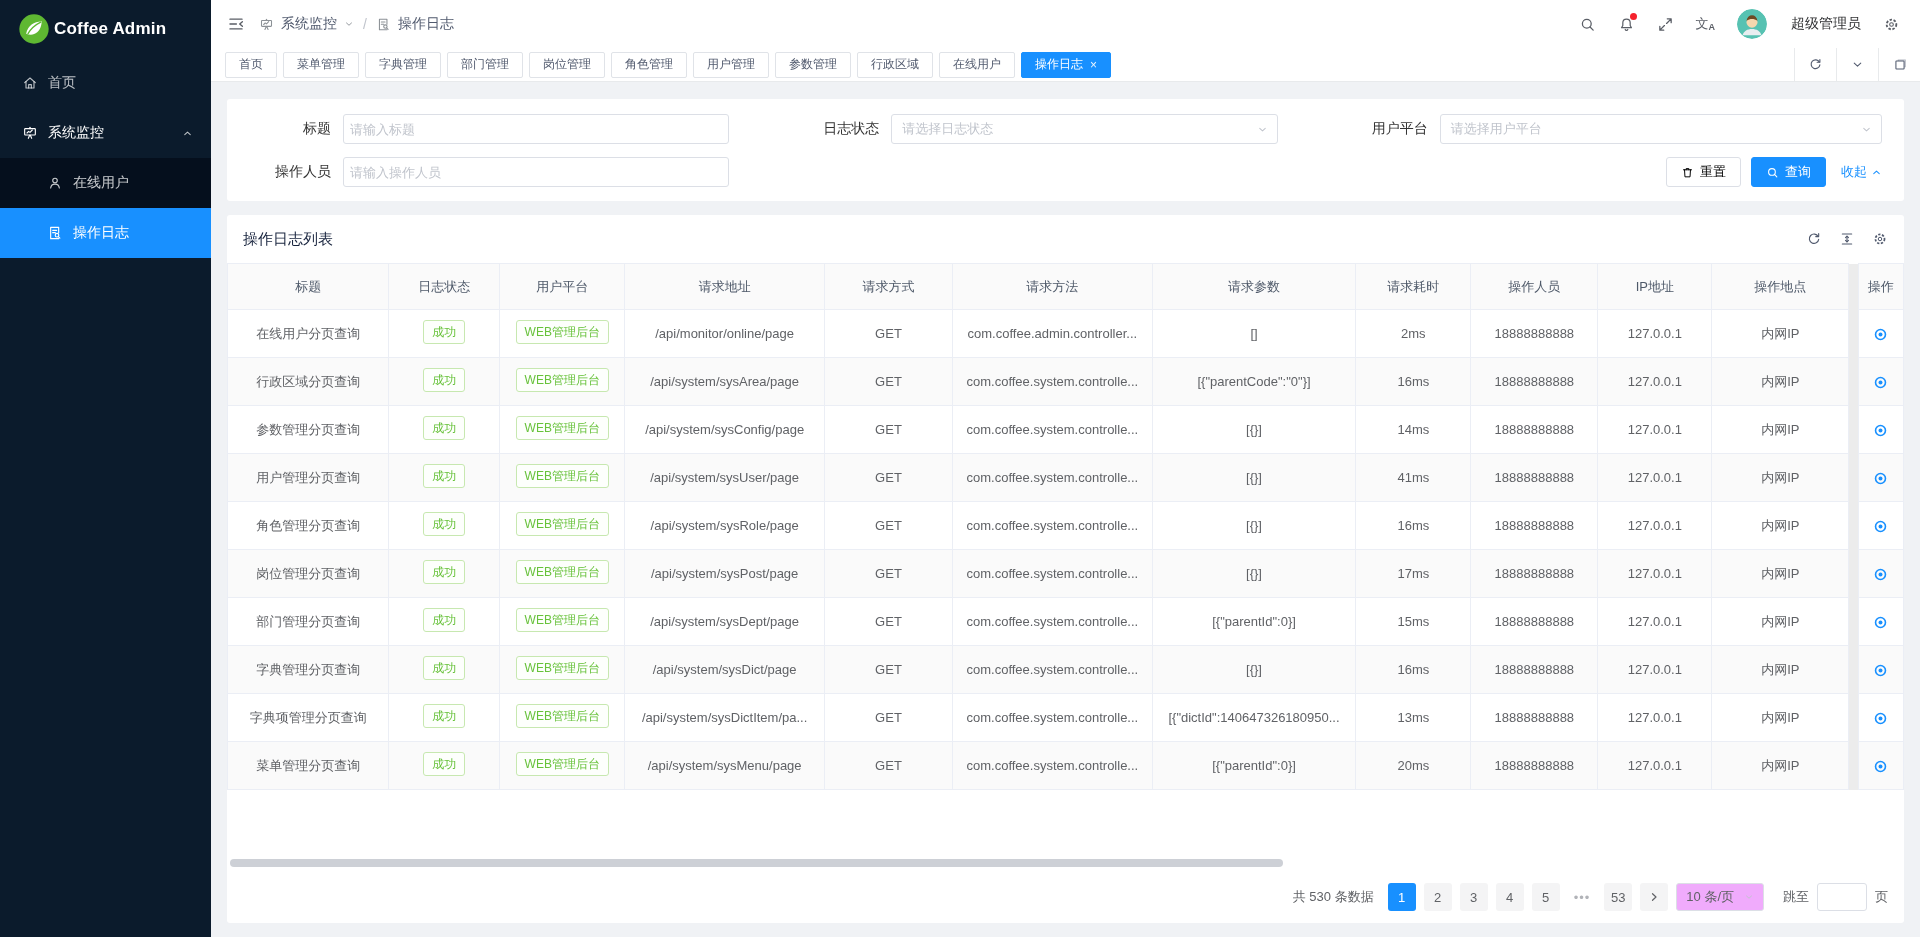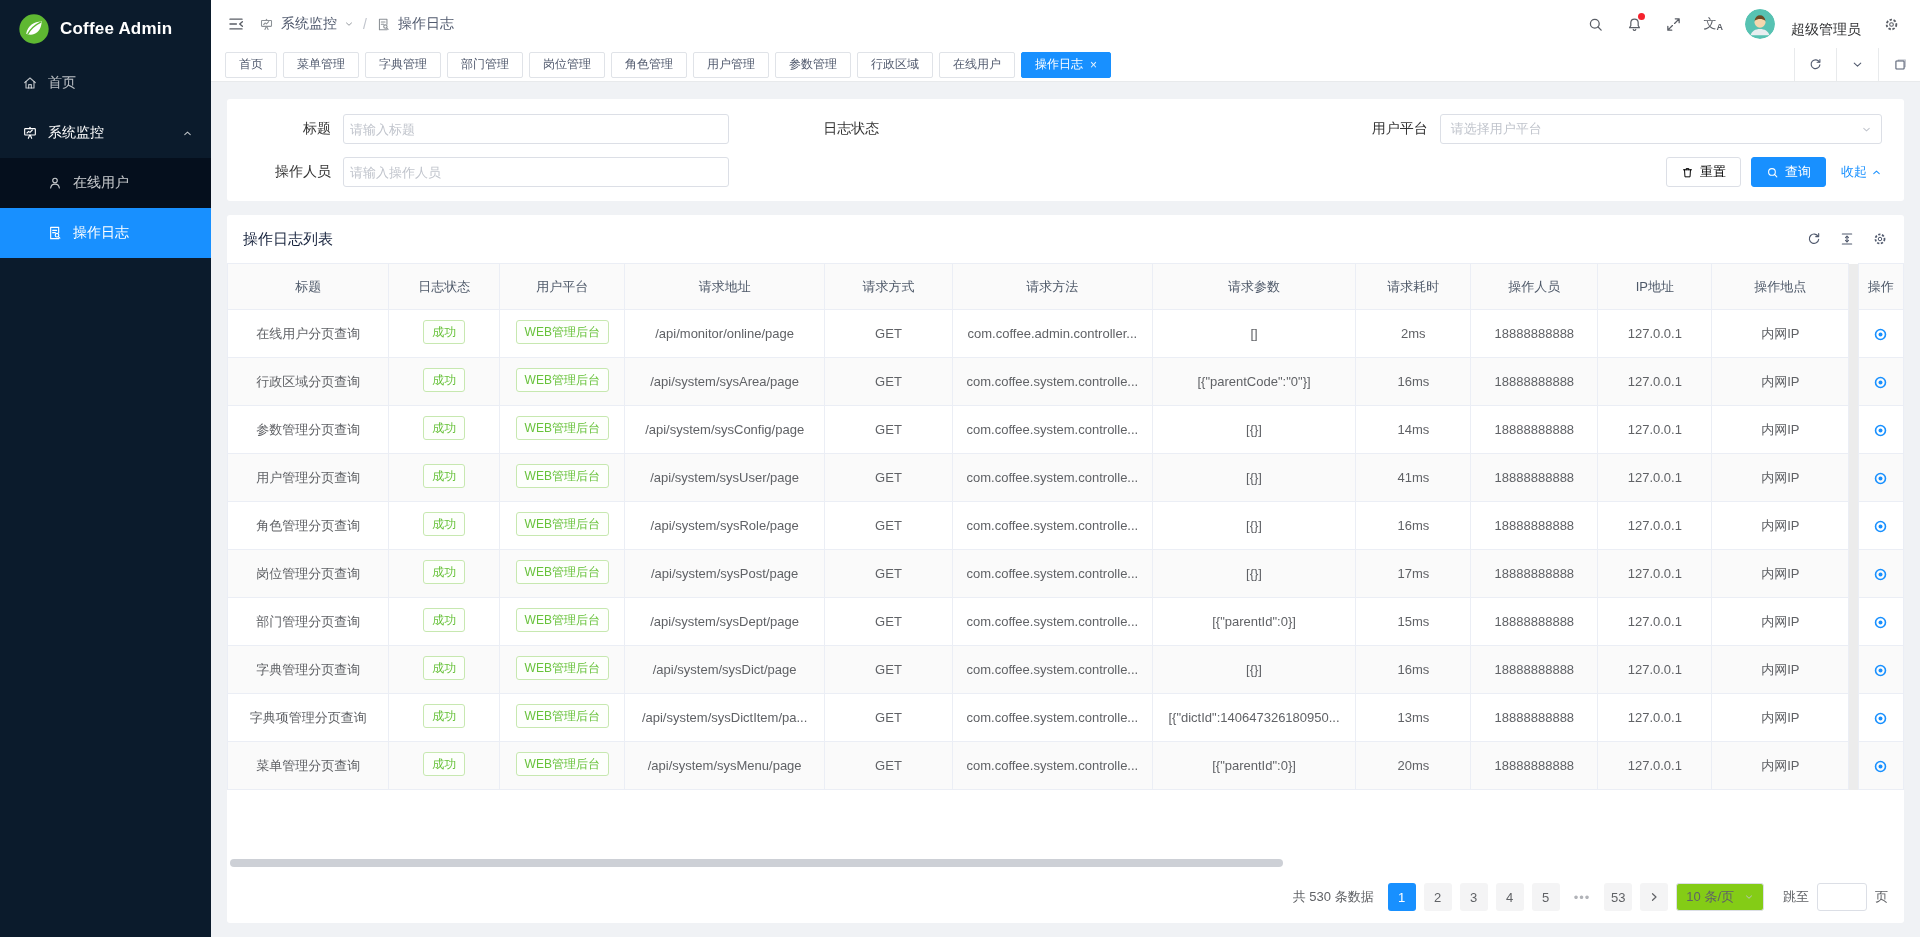--- a/index.html
+++ b/index.html
@@ -3,40 +3,40 @@
 <meta charset="utf-8">
 <style>
   *{box-sizing:border-box;margin:0;padding:0}
   html,body{width:1920px;height:937px;overflow:hidden}
   body{font-family:"Liberation Sans","DejaVu Sans",sans-serif;background:#f0f2f5;font-size:14px;color:#515a6e}
   .app{display:flex;width:100%;height:100%}
   svg{display:block}
 
   
   .sidebar{width:211px;flex-shrink:0;background:#0b1b2c;display:flex;flex-direction:column}
-  .logo{height:58px;display:flex;align-items:center;gap:10px;padding-left:18px}
+  .logo{height:58px;display:flex;align-items:center;gap:4px;padding-left:18px}
   .logo-text{color:#fff;font-weight:bold;font-size:17px;letter-spacing:.2px}
   .menu{display:flex;flex-direction:column}
   .menu-item{height:50px;display:flex;align-items:center;gap:10px;padding:0 18px 0 22px;color:rgba(255,255,255,.72);font-size:14px;cursor:pointer}
   .menu-item .chev{margin-left:auto;opacity:.75}
   .menu-item.open-parent{color:#fff}
   .submenu{background:#050f1d}
   .submenu .menu-item{padding-left:47px;color:rgba(255,255,255,.78)}
   .submenu .menu-item.active{background:#1890ff;color:#fff}
 
   
   .main{flex:1;display:flex;flex-direction:column;min-width:0}
   .topbar{height:48px;background:#fff;display:flex;align-items:center;gap:14px;padding:0 20px 0 16px;flex-shrink:0}
   .crumb{display:flex;align-items:center;gap:7px;font-size:14px;color:#515a6e}
   .crumb .sep{color:#c0c4cc;margin:0 2px}
   .top-right{margin-left:auto;display:flex;align-items:center;gap:22px;color:#5a5e66}
   .icon-btn{cursor:pointer;display:flex;align-items:center}
   .bell-wrap{position:relative}
   .bell-dot{position:absolute;top:-3px;right:-2px;width:7px;height:7px;border-radius:50%;background:#f5222d}
-  .user-chip{display:flex;align-items:flex-end;gap:16px;cursor:pointer}
+  .user-chip{display:flex;align-items:center;gap:24px;cursor:pointer}
   .avatar{width:30px;height:30px;border-radius:50%;overflow:hidden}
   .username{color:#303133}
   .translate{font-size:13px;color:#5a5e66;cursor:pointer;line-height:1}
   .translate b{font-size:9px;font-weight:bold;vertical-align:-2px}
 
   
   .tabbar{height:34px;background:#fff;border-bottom:1px solid #e8eaec;display:flex;align-items:center;padding-left:14px;flex-shrink:0}
   .tabs{display:flex;gap:6px;flex:1;align-items:center}
   .tab{height:26px;padding:0 13px;border:1px solid #e0e3e8;background:#fff;font-size:12px;color:#515a6e;display:inline-flex;align-items:center;gap:7px;border-radius:2px;cursor:pointer;white-space:nowrap}
   .tab.active{background:#1890ff;border-color:#1890ff;color:#fff}
@@ -79,21 +79,21 @@
   .hscroll .thumb{position:absolute;left:0;top:0;height:8px;width:63%;background:#cdd0d6;border-radius:4px}
 
   
   .pager{display:flex;justify-content:flex-end;align-items:center;gap:8px;padding:6px 16px 4px;font-size:13px;color:#606266;flex-shrink:0}
   .total-text{margin-right:6px}
   .pages{display:flex;gap:8px;align-items:center}
   .page{min-width:28px;height:28px;display:inline-flex;align-items:center;justify-content:center;background:#f4f4f5;border-radius:3px;padding:0 6px;cursor:pointer}
   .page.active{background:#1890ff;color:#fff}
   .page.dots{background:transparent;color:#b1b3b8;letter-spacing:1px}
   .next-btn{min-width:28px;height:28px;display:inline-flex;align-items:center;justify-content:center;background:#f4f4f5;border-radius:3px;cursor:pointer}
-  .size-select{height:28px;border:1px solid #dcdfe6;border-radius:3px;display:inline-flex;align-items:center;gap:10px;padding:0 9px;color:#606266;cursor:pointer;background:#84cc16}
+  .size-select{height:28px;border:1px solid #dcdfe6;border-radius:3px;display:inline-flex;align-items:center;gap:10px;padding:0 9px;color:#606266;cursor:pointer;background:#f0abfc}
   .size-select .chev{color:#c0c4cc}
   .jump-label{margin-left:11px}
   .jump-input{width:50px;height:28px;border:1px solid #dcdfe6;border-radius:3px;text-align:center;outline:none;font-size:13px}
 </style>
 </head>
 <body>
 
 <div class="app">
 
   <aside class="sidebar">
@@ -295,20 +295,28 @@
     <div class="content">
 
       <section class="card filter-card">
         <div class="fgrid">
           <div class="fitem">
             <label>标题</label>
             <input placeholder="请输入标题" style="">
           </div>
           <div class="fitem">
             <label>日志状态</label>
+            <span class="fake-select">
+              <span>请选择日志状态</span>
+              <span>
+                  <svg width="11" height="11" viewBox="0 0 24 24" fill="none" stroke="#c0c4cc" stroke-width="2.2" stroke-linecap="round" stroke-linejoin="round">
+                    <path d="M6 9.5l6 5.5 6-5.5"></path>
+                  </svg>
+                </span>
+            </span>
           </div>
           <div class="fitem last-col">
             <label>用户平台</label>
             <span class="fake-select">
               <span>请选择用户平台</span>
               <span>
                   <svg width="11" height="11" viewBox="0 0 24 24" fill="none" stroke="#c0c4cc" stroke-width="2.2" stroke-linecap="round" stroke-linejoin="round">
                     <path d="M6 9.5l6 5.5 6-5.5"></path>
                   </svg>
                 </span>

